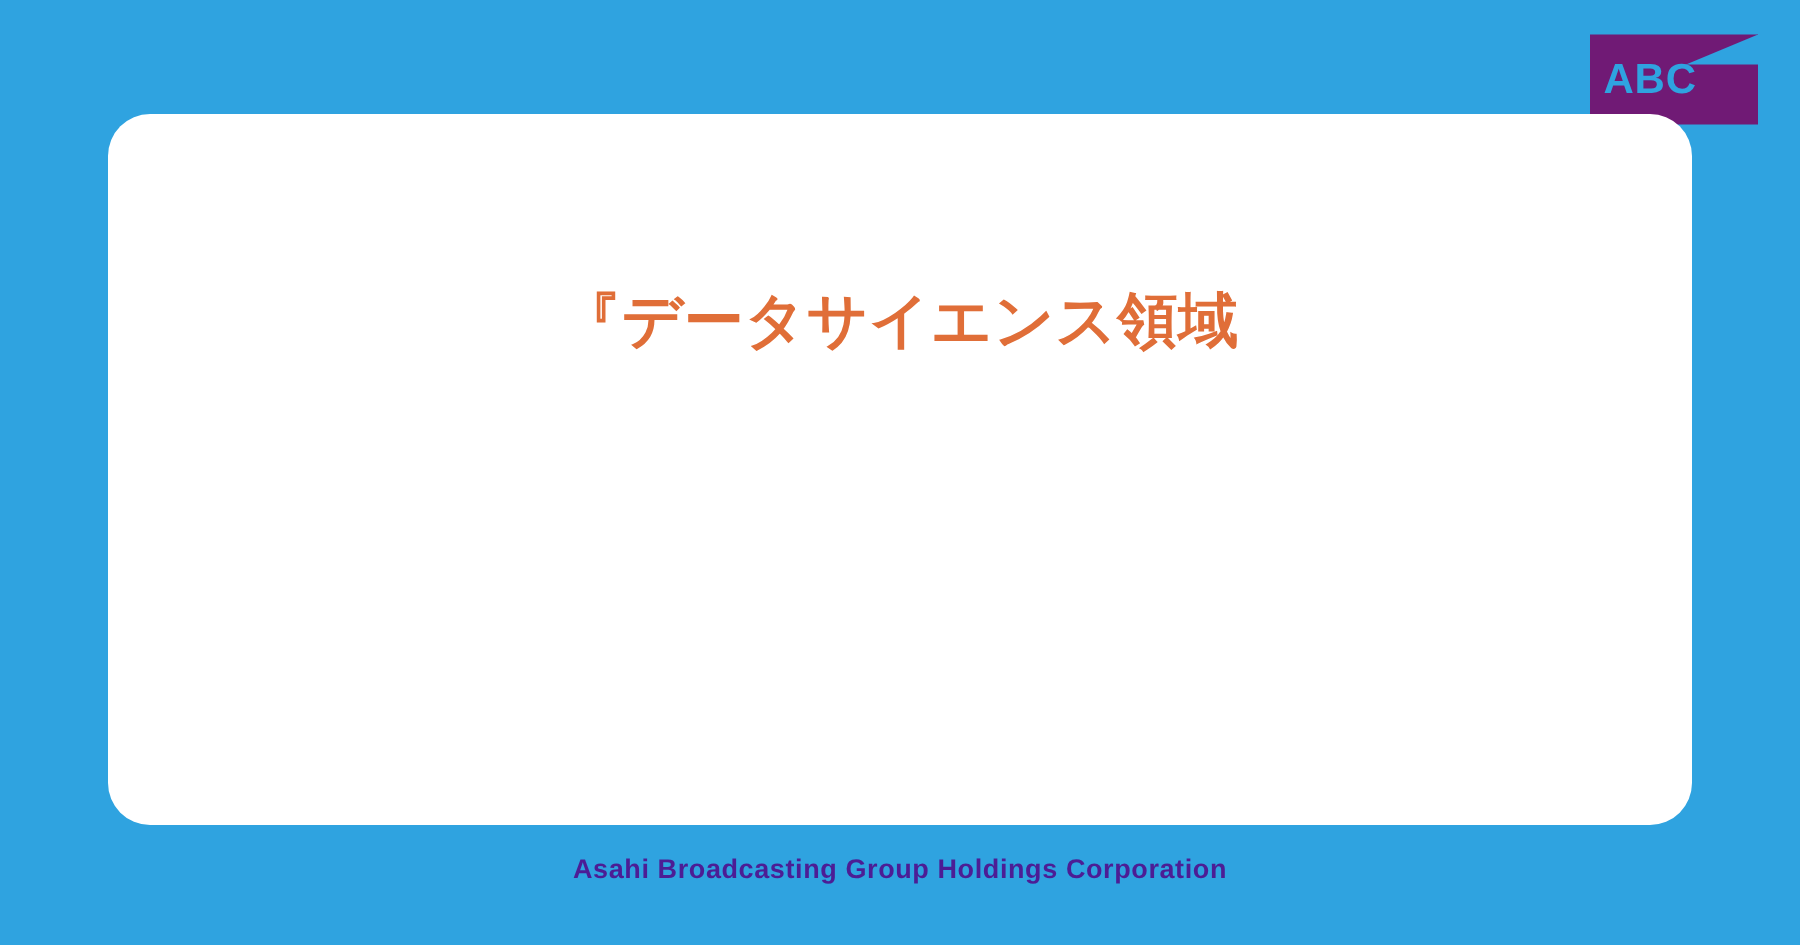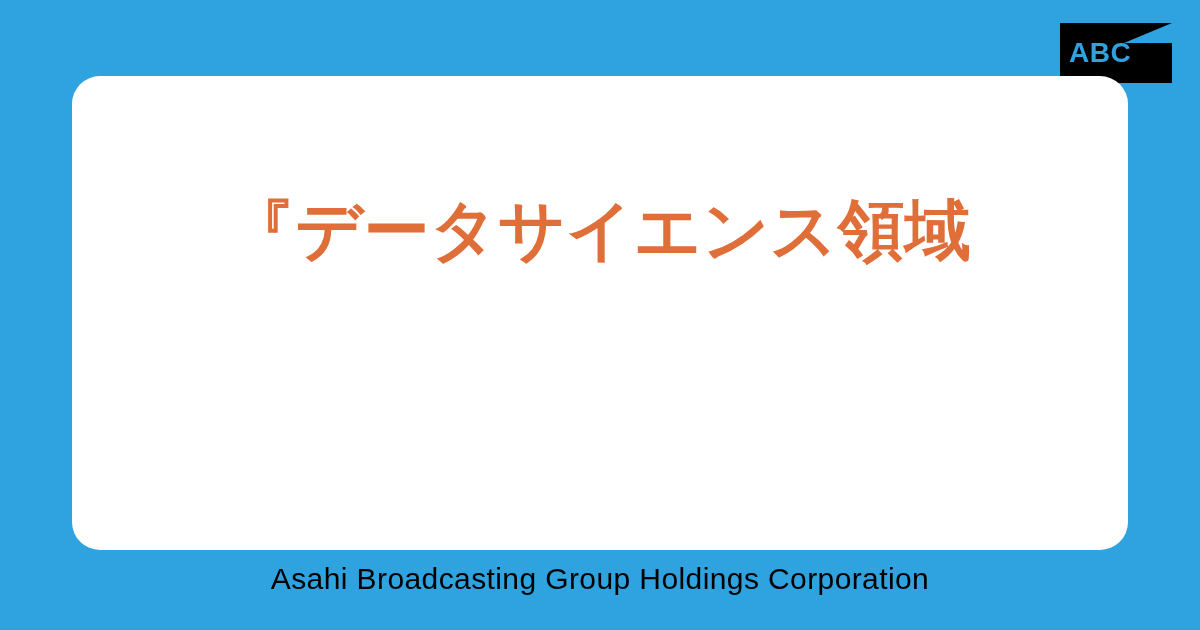--- a/index.html
+++ b/index.html
@@ -21,21 +21,21 @@
     overflow: hidden;
   }
 
   
   #logo {
     position: absolute;
     left: 1060px;
     top: 23px;
     width: 112px;
     height: 60px;
-    background: #000000;
+    background: #701a75;
     overflow: hidden;
   }
   #logo-text {
     position: absolute;
     left: 9px;
     top: 50%;
     transform: translateY(-50%);
     font-size: 28px;
     font-weight: 700;
     letter-spacing: 0.5px;
@@ -66,41 +66,41 @@
 
   
   #title-block {
     position: absolute;
     left: 0;
     right: 0;
     top: 112px;
     text-align: center;
   }
   .title-line {
-    font-size: 66px;
+    font-size: 40px;
     font-weight: 700;
     line-height: 1.30;
     letter-spacing: 0.5px;
     white-space: nowrap;
     font-family: "Liberation Sans", "DejaVu Sans", sans-serif;
   }
   .title-line.accent { color: #e06e38; }
   .title-line.dark   { color: #111111; }
 
   
   #footer {
     position: absolute;
     left: 0;
     right: 0;
     top: 566px;
     text-align: center;
-    font-size: 30px;
-    font-weight: 400;
+    font-size: 18px;
+    font-weight: 700;
     letter-spacing: 0.4px;
-    color: #000000;
+    color: #4c1d95;
     line-height: 26px;
     white-space: nowrap;
     font-family: "Liberation Sans", "DejaVu Sans", sans-serif;
   }
 </style>
 </head>
 <body>
 
 <div id="stage">
 

